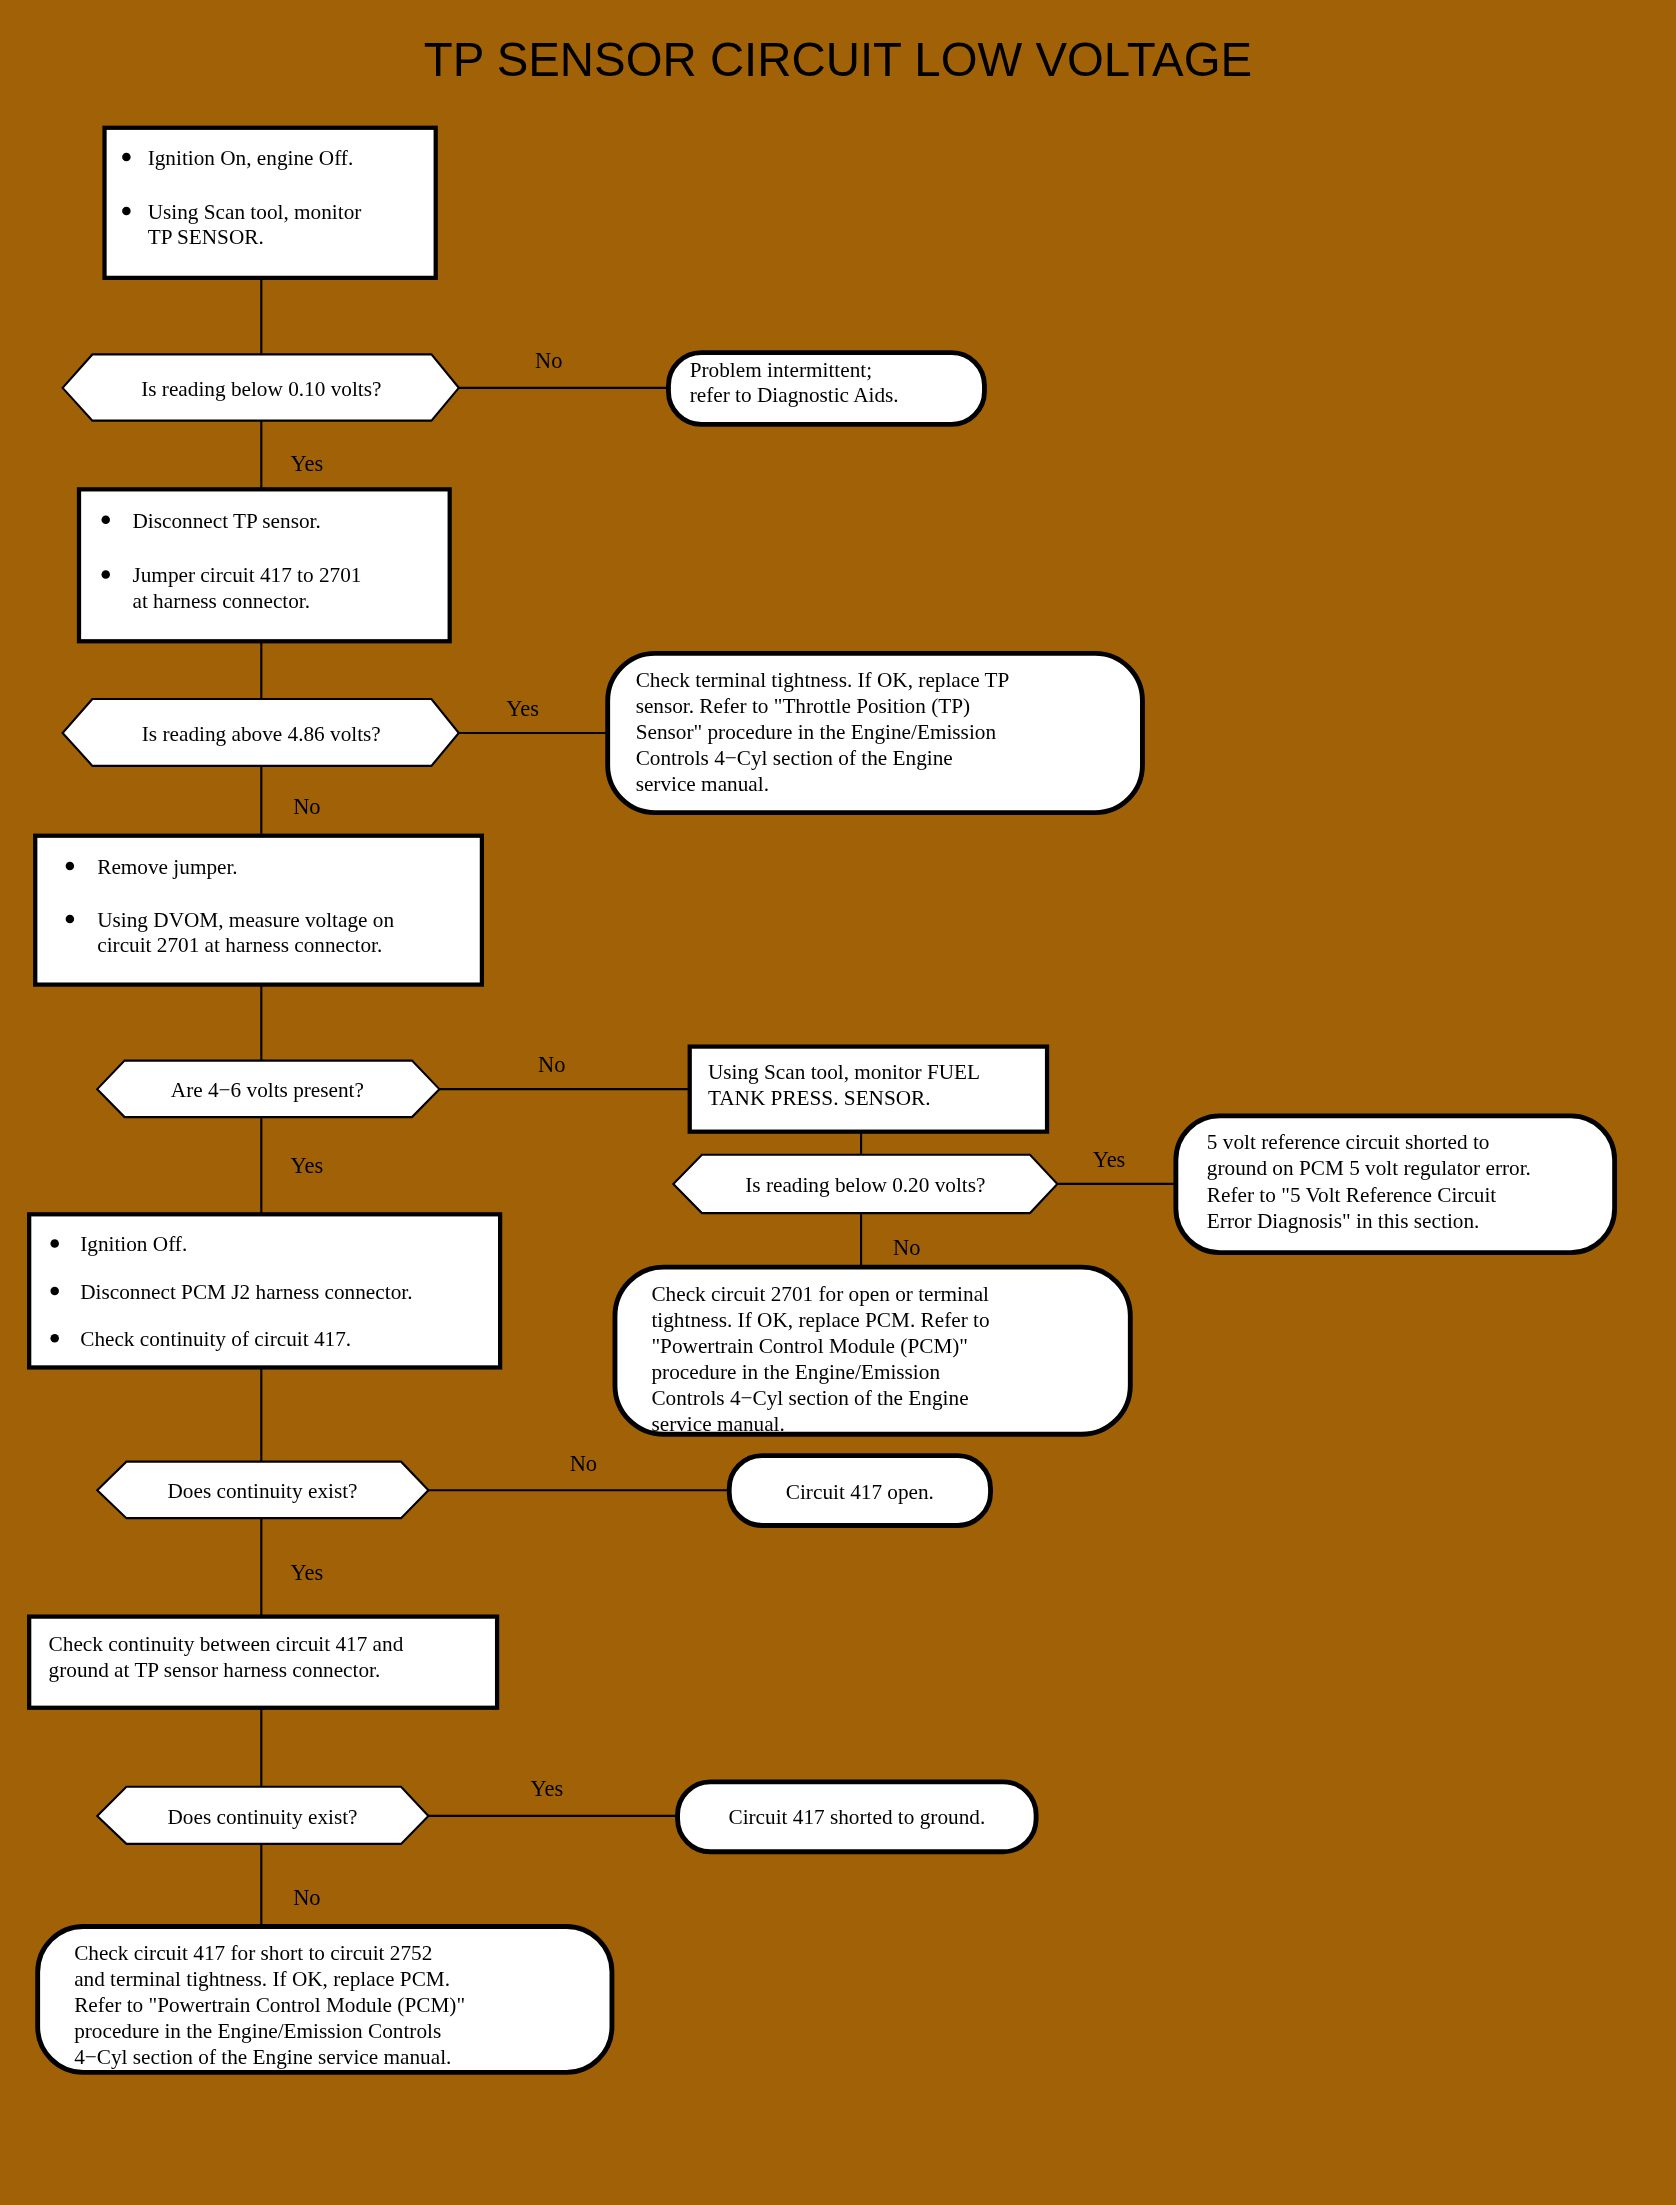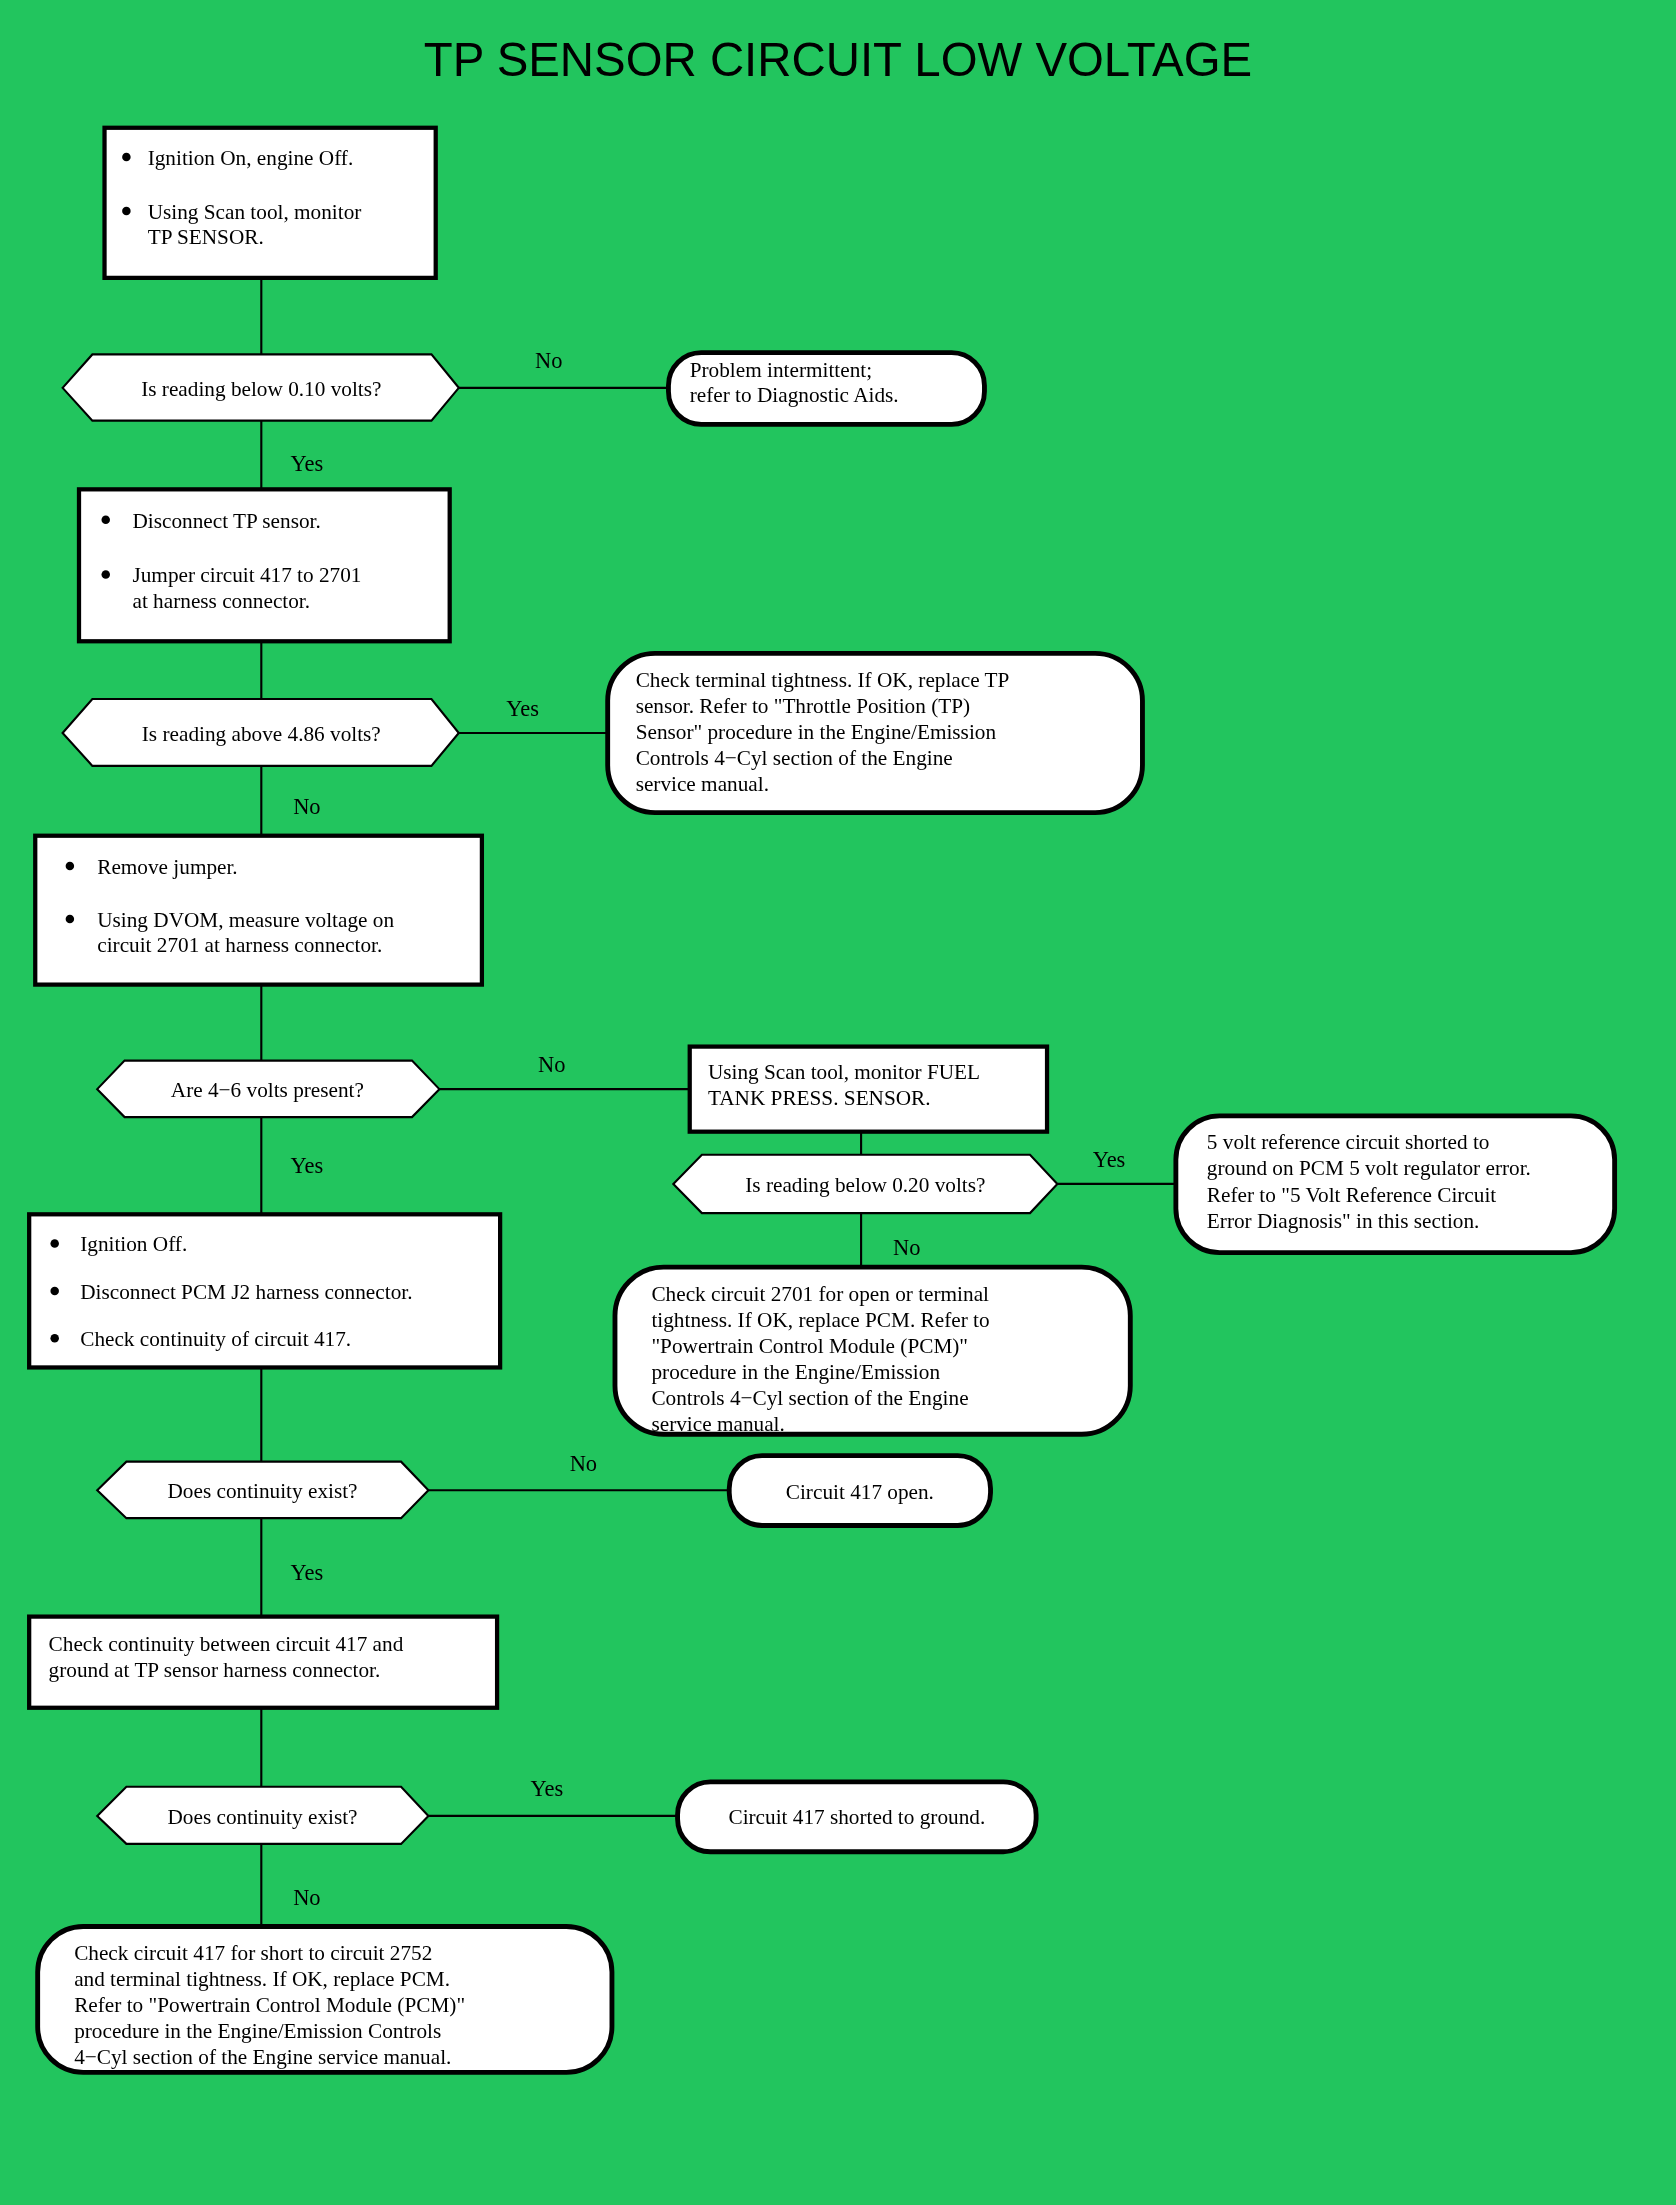--- a/index.html
+++ b/index.html
@@ -4,21 +4,21 @@
 <style>
   html, body {
     margin: 0;
     padding: 0;
     background: #ffffff;
   }
   #page {
     position: relative;
     width: 1676px;
     height: 2205px;
-    background: #22c55e;
+    background: #a16207;
     overflow: hidden;
     font-family: "Liberation Serif", "DejaVu Serif", serif;
   }
   #flow {
     position: absolute;
     left: 0;
     top: 0;
     width: 1676px;
     height: 2205px;
     display: block;

